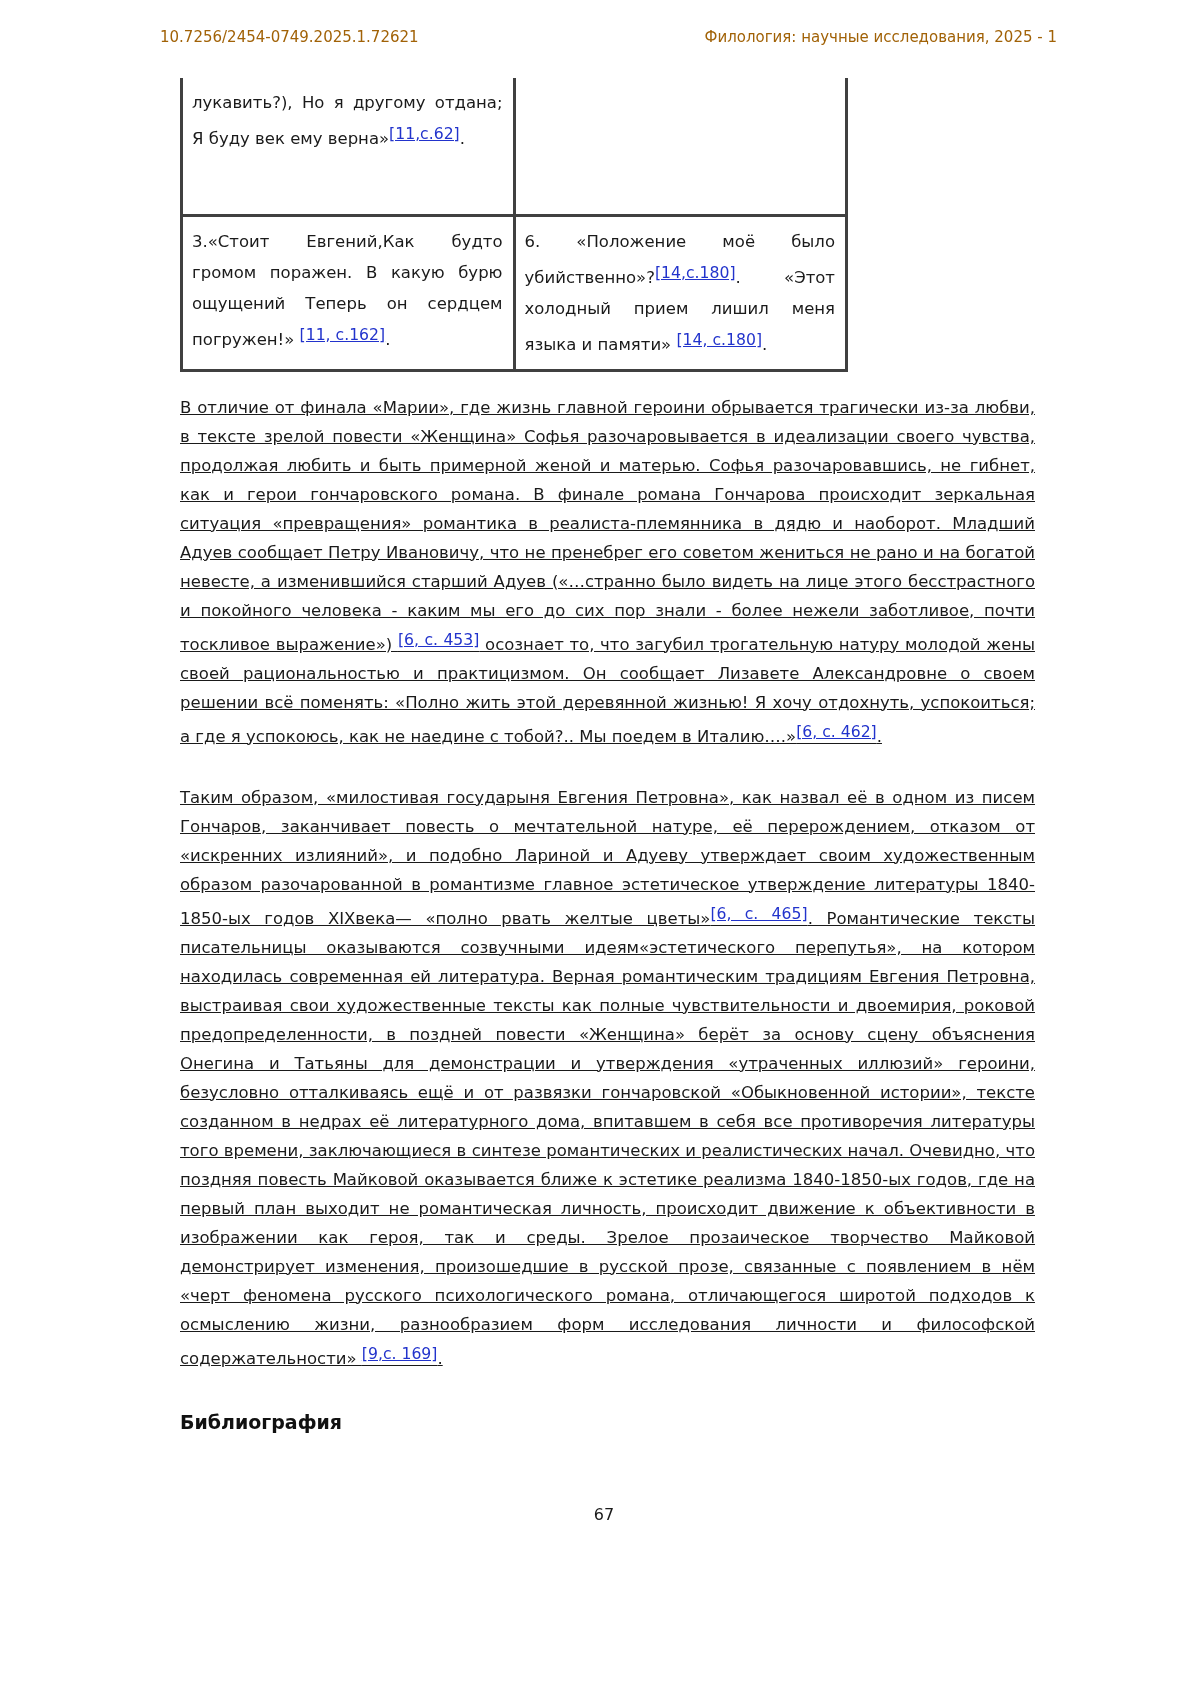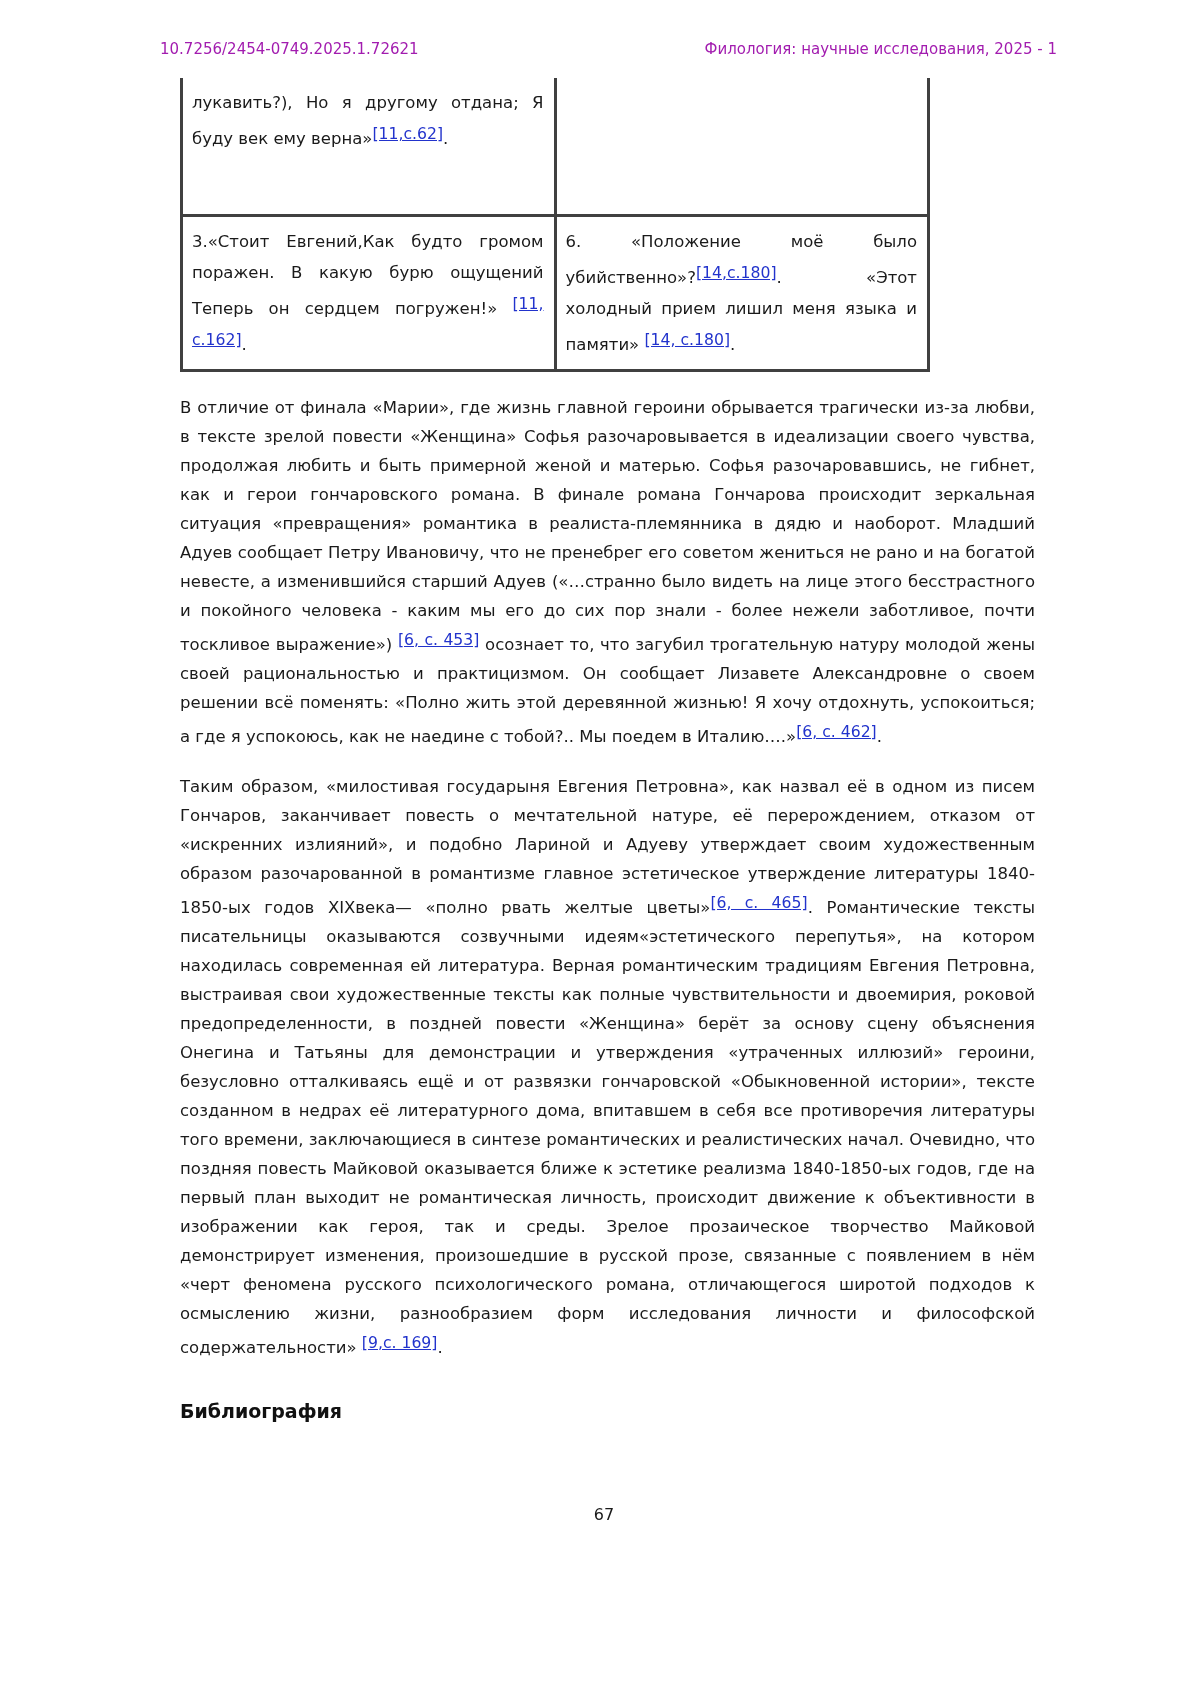--- a/index.html
+++ b/index.html
@@ -15,58 +15,58 @@
   .page { position: absolute; inset: 0; }
 
   .page-header {
     position: absolute;
     top: 28px;
     left: 160px;
     right: 143px;
     display: flex;
     justify-content: space-between;
     font-size: 15px;
-    color: #a21caf;
+    color: #a16207;
     white-space: nowrap;
-    margin-top: 12px;
   }
 
   .content {
     position: absolute;
     left: 180px;
     top: 78px;
     width: 855px;
   }
 
   .cmp-table {
     border-collapse: collapse;
     table-layout: fixed;
-    width: 750px;
+    width: 668px;
   }
   .cmp-table td {
     width: 50%;
     border: 3px solid #404040;
     vertical-align: top;
     padding: 9px 10px 9px 9px;
     font-size: 16.5px;
     line-height: 31px;
     text-align: justify;
   }
   .cmp-table tr:first-child td {
     border-top: 0;
     height: 137px;
   }
 
   .body-par {
     font-size: 16.5px;
     line-height: 29px;
     text-align: justify;
     margin-top: 21px;
+    text-decoration: underline;
   }
-  .body-par + .body-par { margin-top: 21px; }
+  .body-par + .body-par { margin-top: 32px; }
 
   a.cite {
     color: var(--link-color, #2233cc);
     text-decoration: underline;
     vertical-align: 5px;
     font-size: 0.95em;
     cursor: pointer;
   }
 
   .bib-heading {

